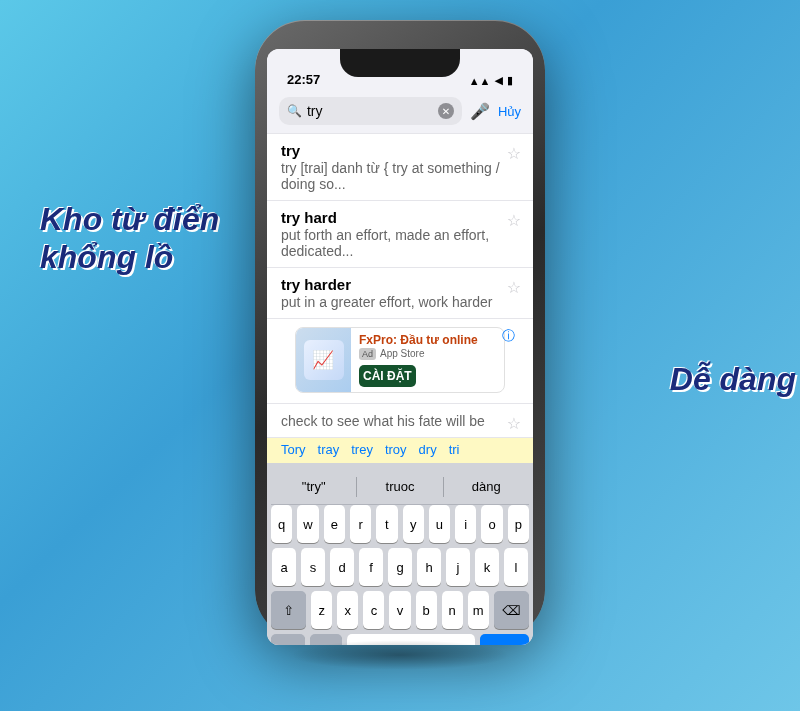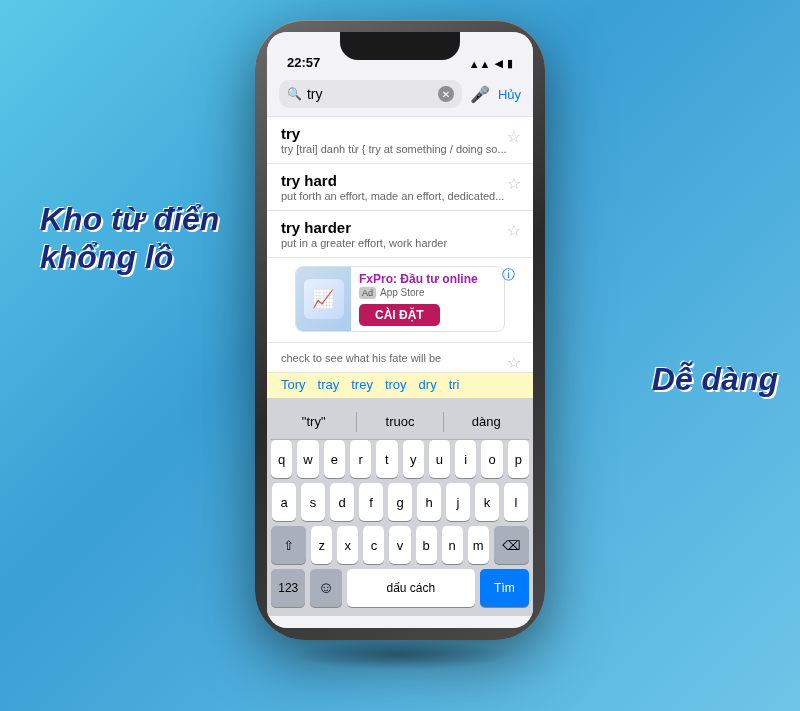--- a/index.html
+++ b/index.html
@@ -22,21 +22,21 @@
       font-weight: 900;
       line-height: 1.2;
       font-style: italic;
       text-shadow: 2px 2px 0 #fff, -1px -1px 0 #fff;
       font-family: 'Arial Black', sans-serif;
     }
 
     
     .right-text {
       position: absolute;
-      right: 22px;
+      right: 4px;
       top: 360px;
       color: #1a2a7a;
       font-size: 32px;
       font-weight: 900;
       line-height: 1.2;
       font-style: italic;
       text-align: center;
       text-shadow: 2px 2px 0 #fff, -1px -1px 0 #fff;
       font-family: 'Arial Black', sans-serif;
     }
@@ -58,23 +58,24 @@
       border-radius: 50px;
       position: relative;
       box-shadow: 0 20px 60px rgba(0,0,0,0.5), inset 0 1px 0 rgba(255,255,255,0.3);
       padding: 12px;
     }
 
     .phone-inner {
       width: 100%;
       height: 100%;
       background: #f2f2f7;
-      border-radius: 20px;
+      border-radius: 12px;
       overflow: hidden;
       position: relative;
+      margin-top: 17px;
     }
 
     
     .notch {
       position: absolute;
       top: 0;
       left: 50%;
       transform: translateX(-50%);
       width: 120px;
       height: 28px;
@@ -175,21 +176,21 @@
       position: relative;
     }
 
     .result-word {
       font-size: 15px;
       font-weight: 700;
       color: #000;
     }
 
     .result-def {
-      font-size: 11px;
+      font-size: 14px;
       color: #666;
       margin-top: 1px;
     }
 
     .star-icon {
       position: absolute;
       right: 12px;
       top: 10px;
       color: #c7c7cc;
       font-size: 16px;
@@ -217,21 +218,21 @@
     }
 
     .ad-content {
       flex: 1;
       padding: 5px 8px;
     }
 
     .ad-title {
       font-size: 12px;
       font-weight: 600;
-      color: #a21caf;
+      color: #c2410c;
     }
 
     .ad-badge-row {
       display: flex;
       align-items: flex-start;
       gap: 4px;
       margin-top: 1px;
     }
 
     .ad-badge {
@@ -241,27 +242,27 @@
       padding: 1px 3px;
       border-radius: 3px;
     }
 
     .ad-store {
       font-size: 10px;
       color: #666;
     }
 
     .ad-install-btn {
-      background: #be185d;
+      background: #14532d;
       color: #fff;
       font-size: 12px;
       font-weight: 600;
       border: none;
       border-radius: 5px;
-      padding: 4px 16px;
+      padding: 4px 4px;
       margin-top: 5px;
       cursor: pointer;
       display: block;
     }
 
     
     .suggestions-row {
       display: flex;
       gap: 12px;
       padding: 4px 14px 6px;

